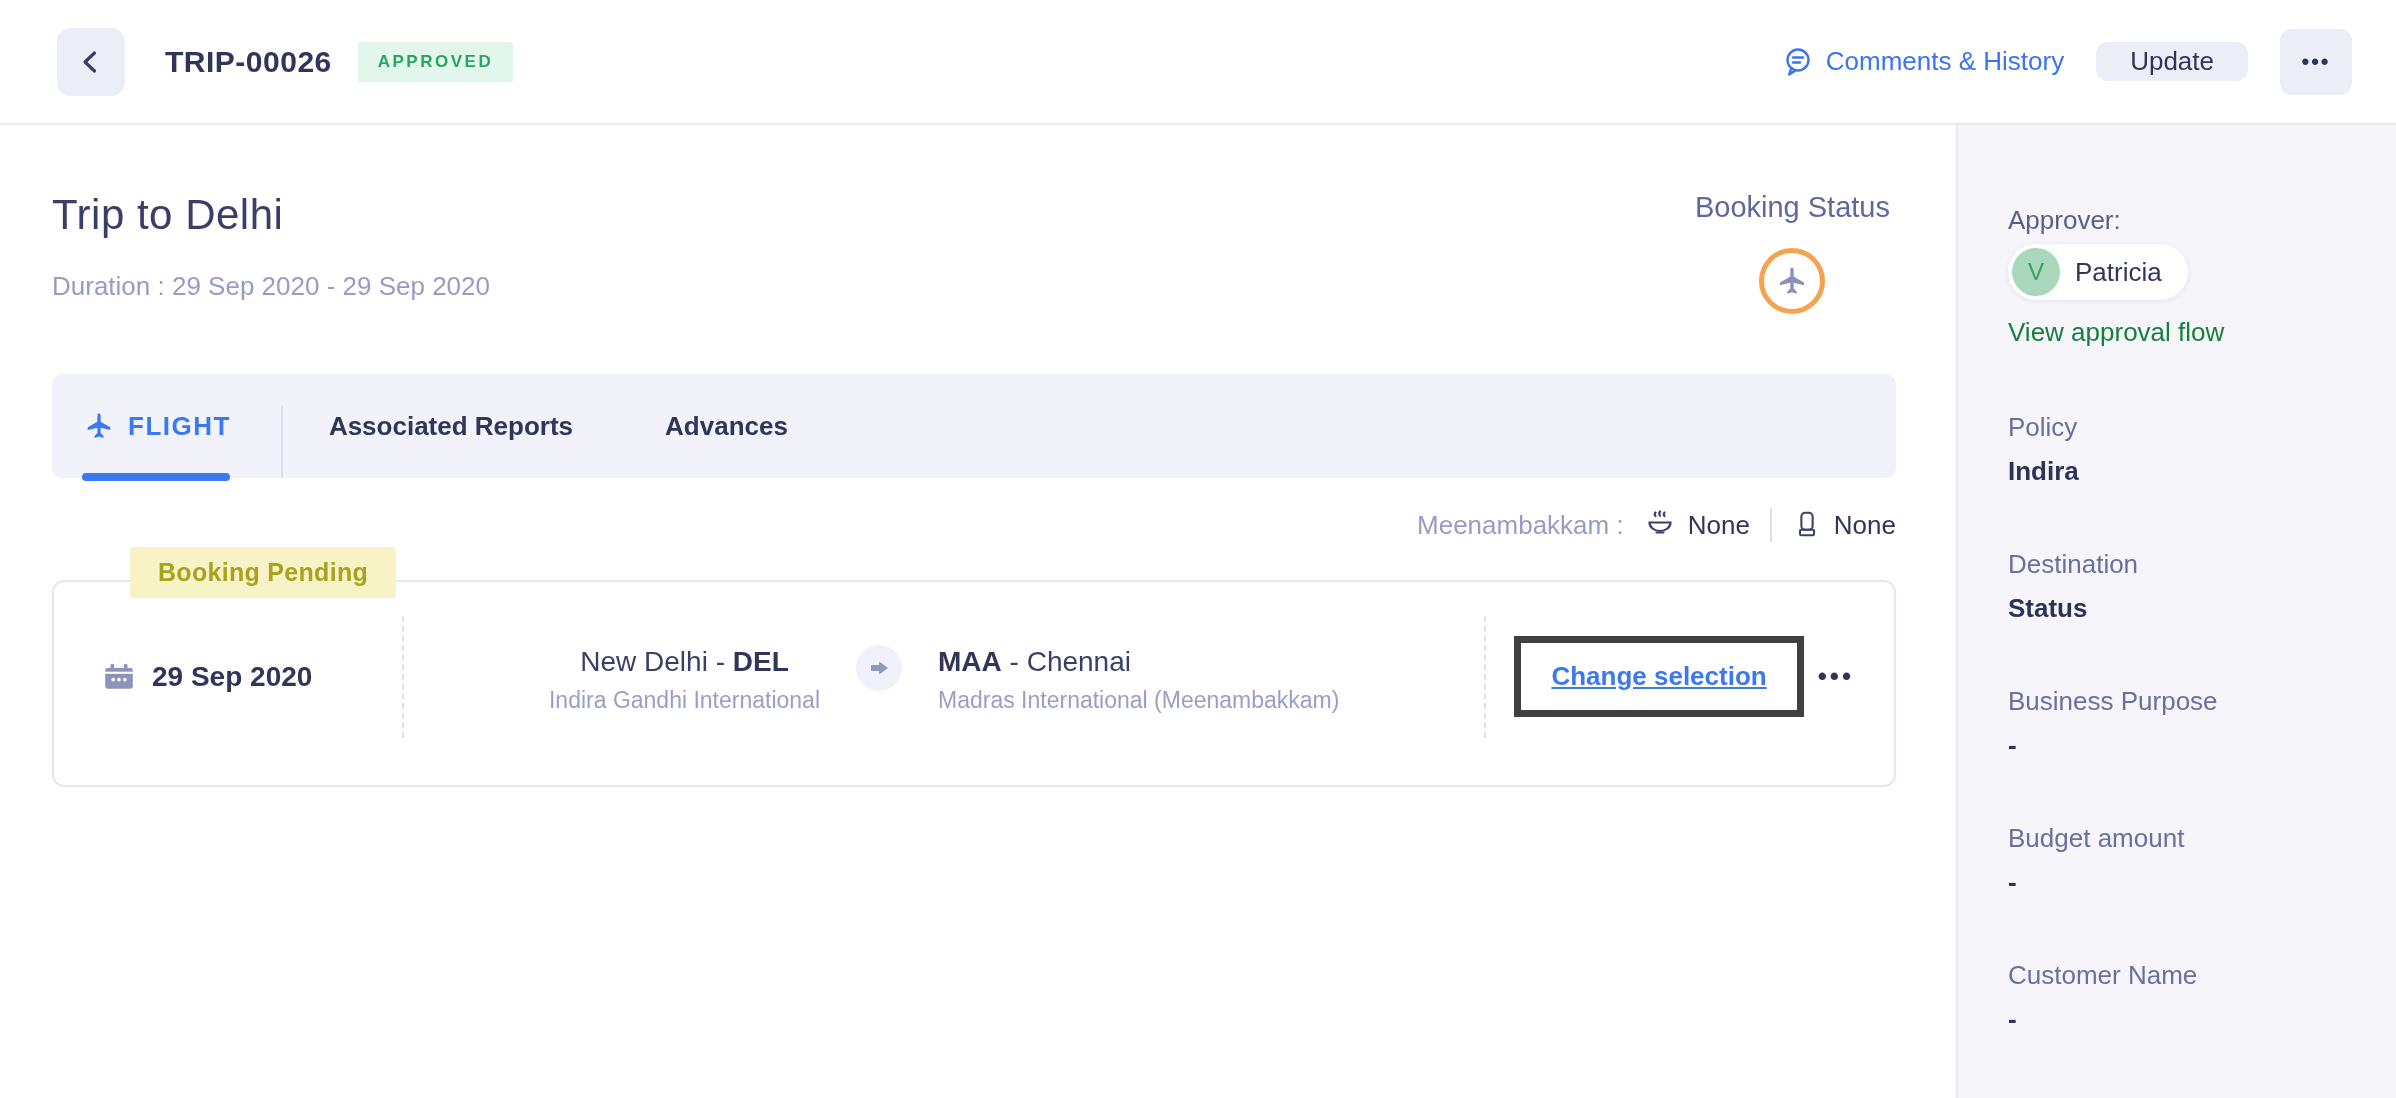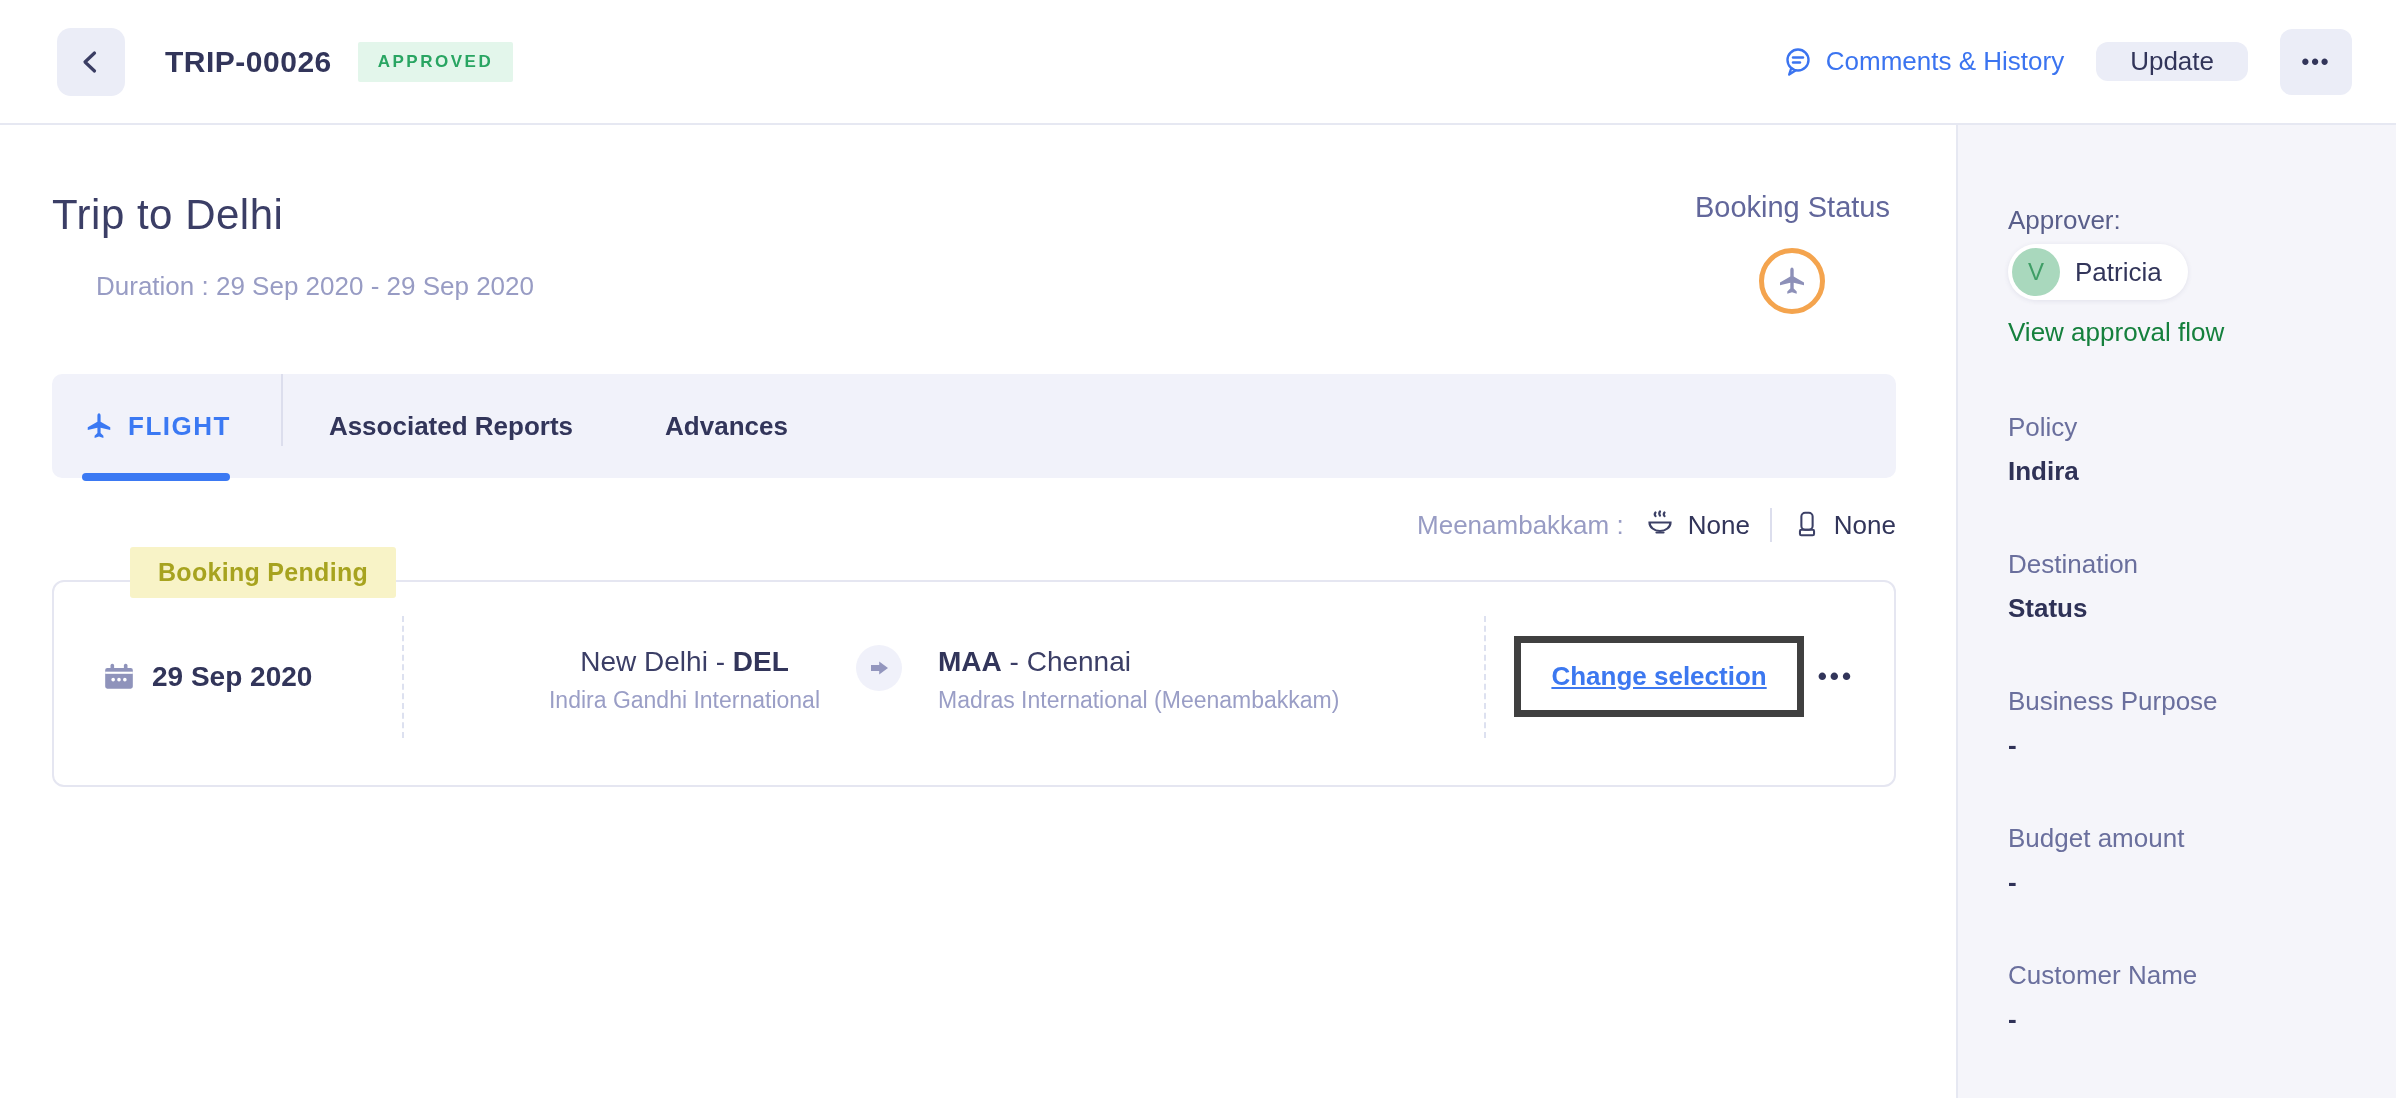--- a/index.html
+++ b/index.html
@@ -37,32 +37,32 @@
     font-size:22px; font-weight:700; color:#32355a; letter-spacing:2px; cursor:pointer;
     display:flex; align-items:center; justify-content:center;
   }
 
   
   .layout { flex:1; display:flex; min-height:0; }
   .main { flex:1; border-right:2px solid #e6e8f2; padding:66px 60px 0 52px; background:#fff; }
 
   .title-row { display:flex; justify-content:space-between; align-items:flex-start; }
   .page-title { font-size:42px; font-weight:400; color:#3b3e66; letter-spacing:0.5px; }
-  .duration { margin-top:32px; font-size:26px; color:#989cc4;margin-left:44px; }
+  .duration { margin-top:32px; font-size:26px; color:#989cc4; }
   .booking-col { display:flex; flex-direction:column; align-items:center; margin-right:6px; }
   .booking-label { font-size:29px; color:#62679b; }
   .booking-circle {
     margin-top:24px; width:66px; height:66px; border-radius:50%;
     border:5px solid #f4a44e; display:flex; align-items:center; justify-content:center; background:#fff;
   }
 
   
   .tabs {
     margin-top:60px; height:104px; background:#f1f2fa; border-radius:10px;
-    display:flex; align-items:flex-start; position:relative;
+    display:flex; align-items:flex-end; position:relative;
   }
   .tab { display:flex; align-items:center; gap:14px; font-size:26px; font-weight:700; cursor:pointer; }
   .tab-flight { color:#3b79f3; letter-spacing:1.5px; padding:0 50px 0 32px; position:relative; height:100%; }
   .tab-underline { position:absolute; left:30px; bottom:-3px; width:148px; height:8px; border-radius:4px; background:#3b79f3; }
   .tab-divider { width:2px; height:72px; background:#dcdeed; }
   .tab-plain { color:#32355a; padding:0 46px; height:100%; }
 
   
   .prefs { margin-top:30px; display:flex; justify-content:flex-end; align-items:center; gap:20px; font-size:26px; }
   .prefs-label { color:#989cc4; }

